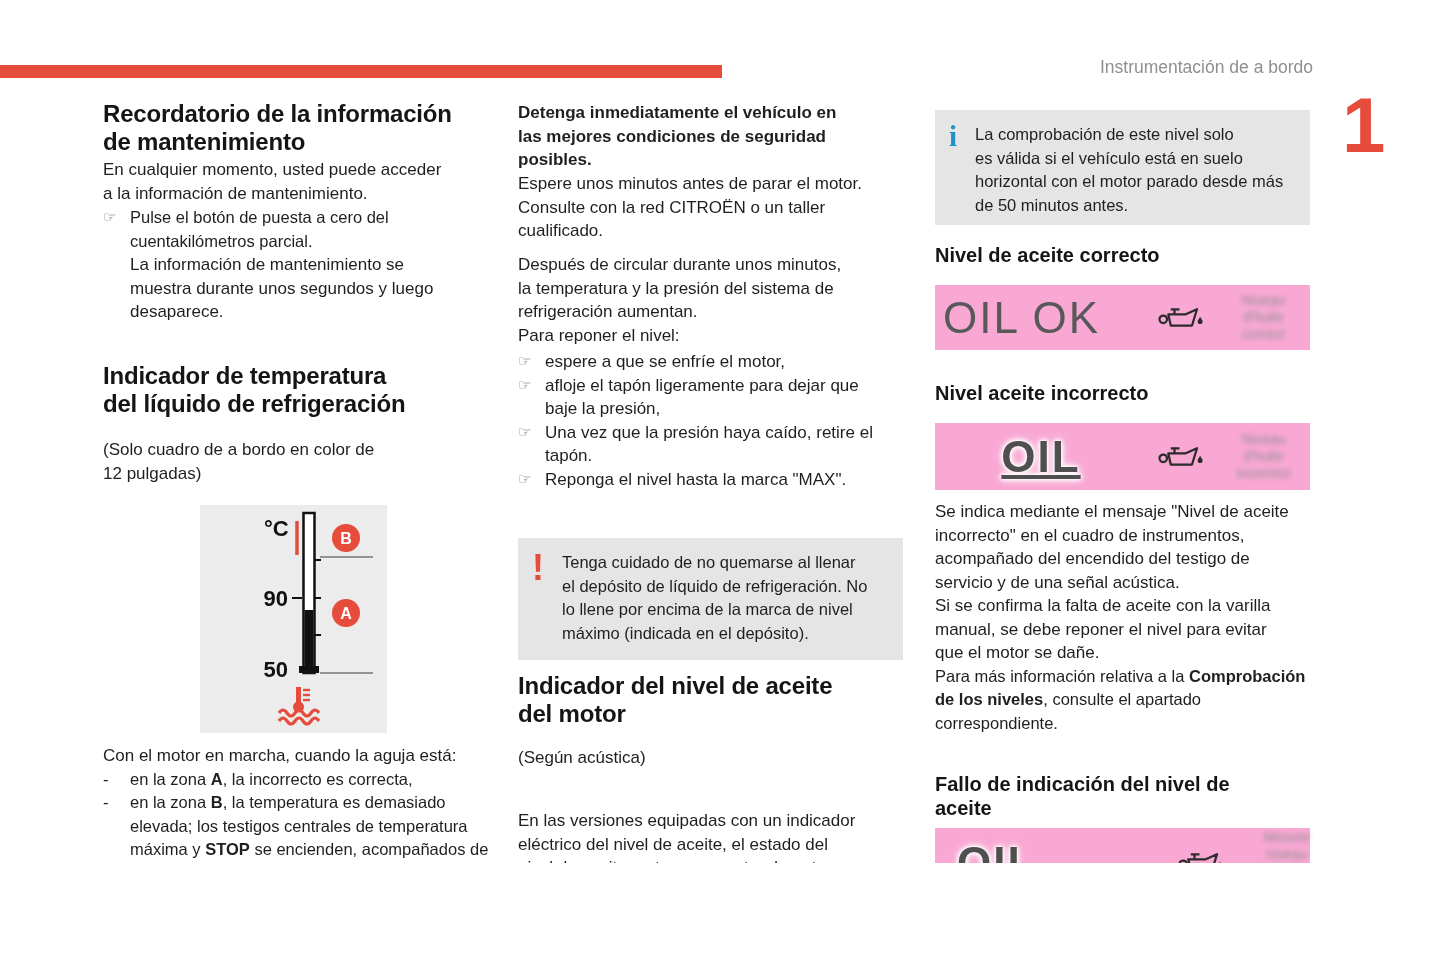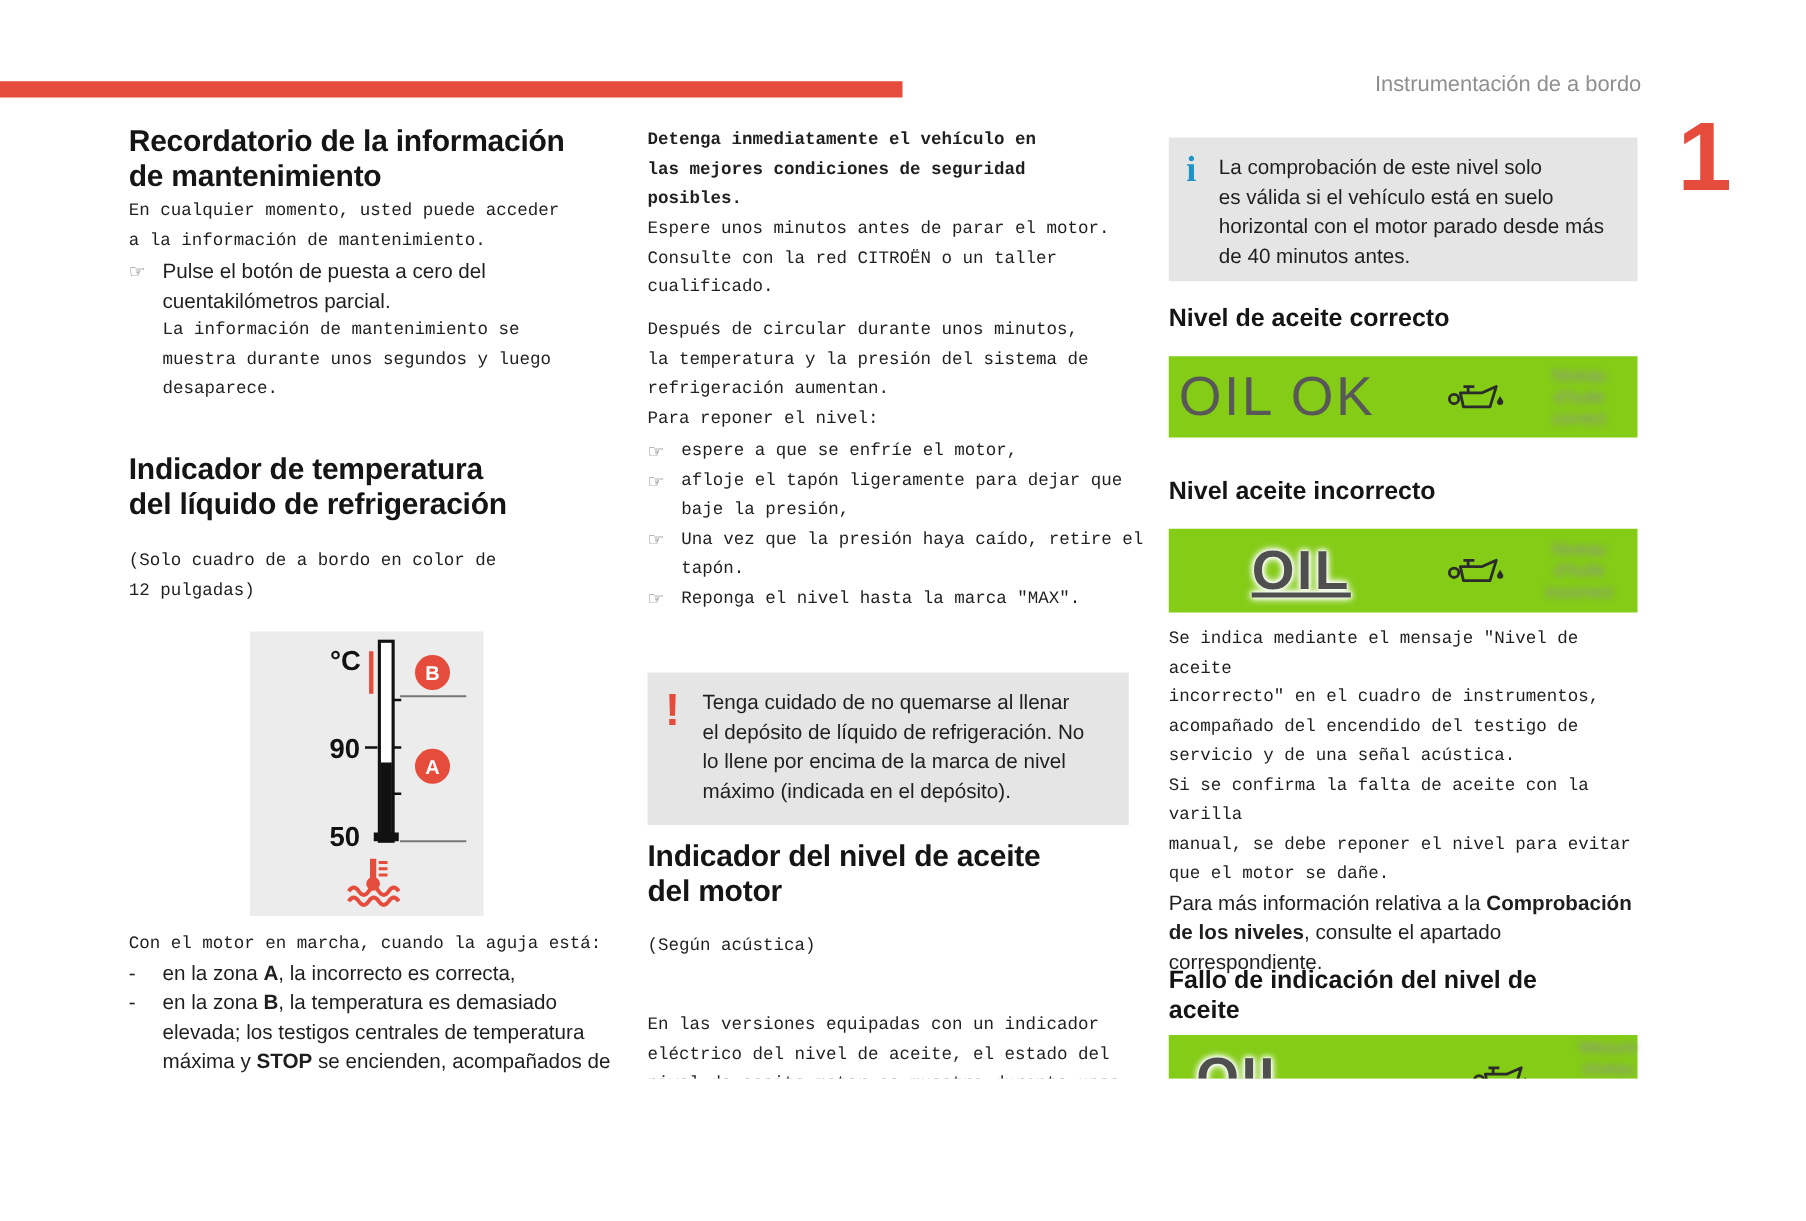--- a/index.html
+++ b/index.html
@@ -9,35 +9,35 @@
     font-family:"Liberation Sans", sans-serif; color:#1f1f1f; overflow:hidden;
   }
   .red-bar { position:absolute; left:0; top:65px; width:722px; height:13px; background:#e64c3c; }
   .header-title { position:absolute; top:57px; right:132px; font-size:17.5px; color:#8f8f8f; }
   .chapter-num { position:absolute; left:1342px; top:86px; font-size:78px; font-weight:bold; color:#e64c3c; line-height:1; }
   .page-num { position:absolute; left:1364px; top:908px; font-size:23px; font-weight:bold; color:#5d5d5d;font-family:Liberation Mono, monospace; }
 
   .abs { position:absolute; }
   h1.doc { margin:0; font-size:24px; line-height:28px; font-weight:bold; white-space:pre-line; letter-spacing:-0.2px; color:#151515; }
   h2.doc { margin:0; font-size:20px; line-height:24px; font-weight:bold; white-space:pre-line; color:#151515; }
-  .body-text { font-size:14px; line-height:23.5px; white-space:pre-line;font-family:Liberation Mono, monospace; }
+  .body-text { font-size:17px; line-height:23.5px; white-space:pre-line; }
   .body-text.bold { font-weight:bold; }
 
   .step-row { display:flex; font-size:16.5px; line-height:23.5px; }
   .step-marker { flex:0 0 27px; font-family:"DejaVu Sans", sans-serif; color:#6d6d6d; font-size:15px; }
   .dash-marker { flex:0 0 27px; color:#1f1f1f; }
   .step-text { flex:1; }
   .step-note { margin-left:27px; }
 
   .gray-box { background:#e5e5e5; display:flex; padding:13px 16px 12px 14px; }
   .box-icon-info { flex:0 0 26px; font-size:29px; line-height:26px; font-weight:bold; color:#1e93c8; font-family:"Liberation Serif", serif; }
   .box-icon-warn { flex:0 0 30px; font-size:36px; line-height:34px; font-weight:bold; color:#e64c3c; }
   .box-text { flex:1; font-size:16.5px; line-height:23.5px; white-space:pre-line; }
 
-  .fig-oil { position:absolute; width:375px; background:#84cc16; display:flex; align-items:center; }
+  .fig-oil { position:absolute; width:375px; background:#f9a8d4; display:flex; align-items:center; }
   .oil-text { flex:0 0 212px; font-size:44px; letter-spacing:2px; color:#585858; line-height:1; }
   .oil-text.glow { font-weight:bold; color:#4f4f4f;
     text-shadow:0 0 2px #fff, 0 0 4px #fff, 0 0 6px #fff, 0 0 8px #fff;text-decoration:underline; }
   .oil-icon-cell { flex:0 0 70px; display:flex; justify-content:center; }
   .oil-caption { flex:1; text-align:center; font-size:14px; line-height:17px; color:#8f8f8f; filter:blur(2.5px); padding:0 6px; }
 
   .gauge { position:absolute; left:200px; top:505px; }
   svg text { font-family:"Liberation Sans", sans-serif; }
 </style>
 </head>
@@ -169,21 +169,21 @@
 nivel de aceite motor se muestra durante unos
 segundos en el cuadro de instrumentos al
 dar el contacto, después de la información de
 mantenimiento.</div>
 
   <div class="gray-box abs" style="left:935px; top:110px; width:375px; height:115px;">
     <div class="box-icon-info">i</div>
     <div class="box-text">La comprobación de este nivel solo
 es válida si el vehículo está en suelo
 horizontal con el motor parado desde más
-de 40 minutos antes.</div>
+de 50 minutos antes.</div>
   </div>
 
   <h2 class="doc abs" style="left:935px; top:243px; width:380px;">Nivel de aceite correcto</h2>
 
   <div class="fig-oil" style="left:935px; top:285px; height:65px;">
     <div class="oil-text" style="padding-left:8px;">OIL OK</div>
     <div class="oil-icon-cell">
       <svg width="52" height="30" viewBox="0 0 40 24">
         <path d="M9 9 L23 9 L32 5 L28 18 L11 18 Z" fill="none" stroke="#2b2b2b" stroke-width="1.8" stroke-linejoin="round"></path>
         <path d="M14 9 L14 5 M11 5 L18 5" fill="none" stroke="#2b2b2b" stroke-width="1.8"></path>

